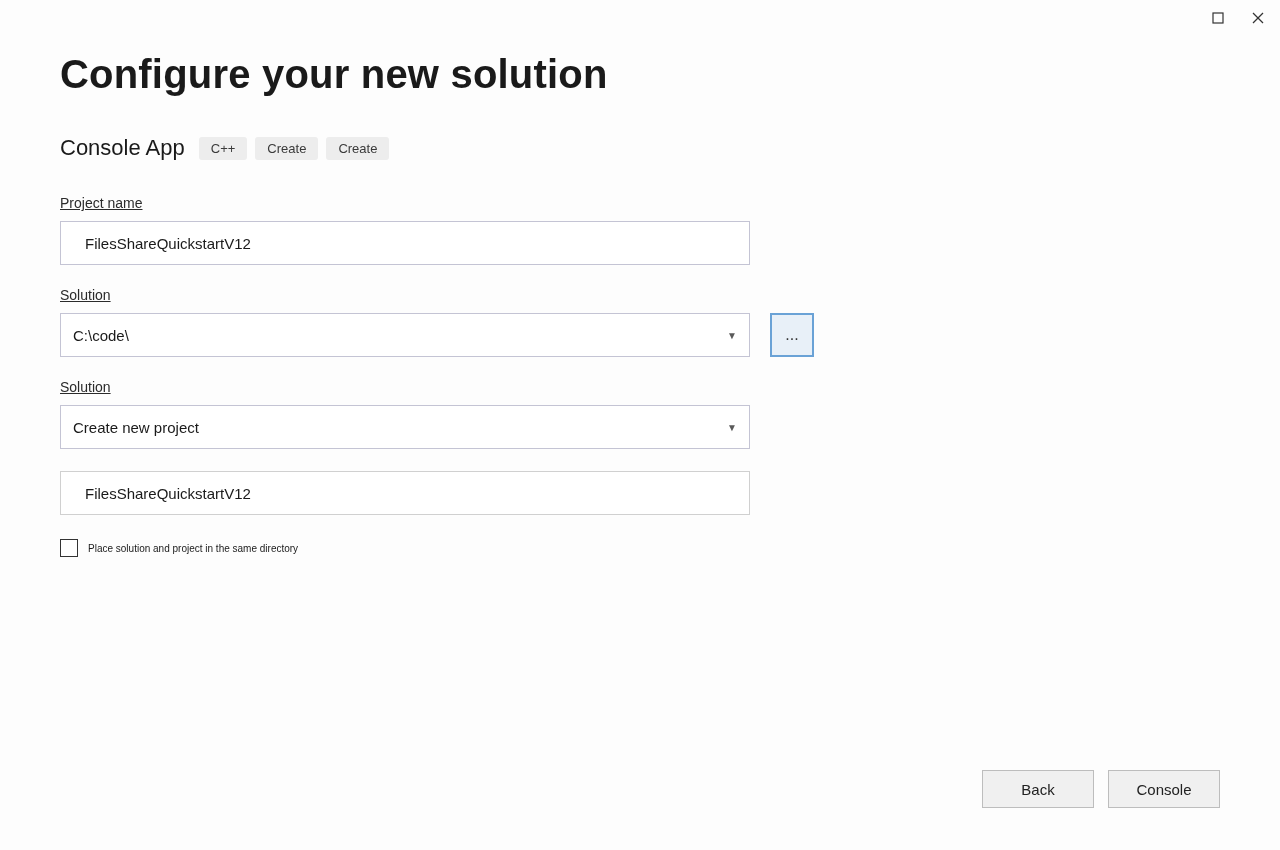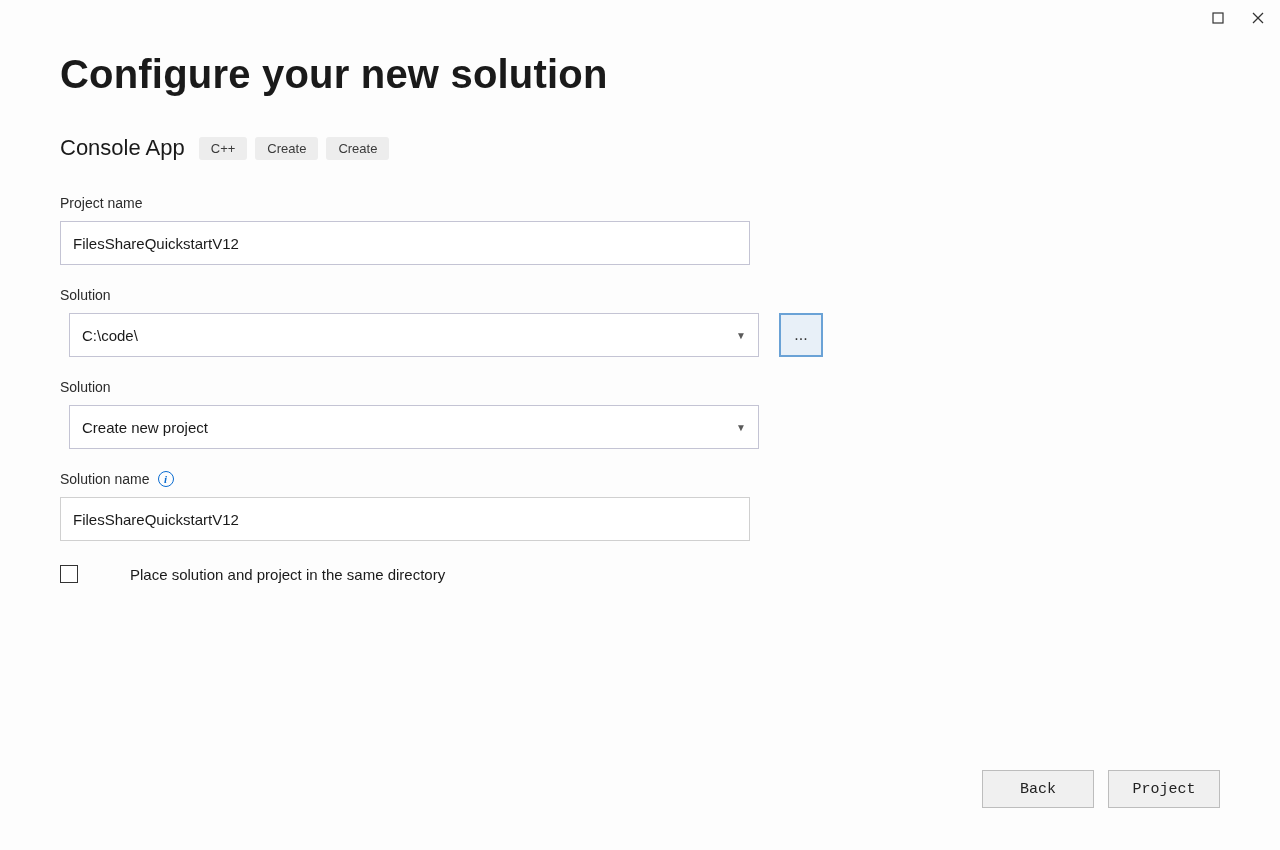--- a/index.html
+++ b/index.html
@@ -58,47 +58,47 @@
     padding: 4px 12px;
     border-radius: 3px;
   }
   .field-label {
     font-size: 14px;
     color: #2b2b2b;
     margin-bottom: 10px;
     display: flex;
     align-items: center;
     gap: 8px;
+    text-decoration: underline;
   }
   .field-group { margin-bottom: 22px; }
   .text-input {
     width: 690px;
     height: 44px;
     border: 1px solid #c4c4d4;
     background: #ffffff;
-    padding: 0 12px;
+    padding: 0 24px;
     font-size: 15px;
     font-family: inherit;
     color: #1a1a1a;
     outline: none;
   }
   .text-input.grey-border { border-color: #d0d0d0; }
   .row { display: flex; align-items: center; gap: 20px; }
   .combo {
     width: 690px;
     height: 44px;
     border: 1px solid #c4c4d4;
     background: #ffffff;
     padding: 0 12px;
     font-size: 15px;
     display: flex;
     align-items: center;
     justify-content: space-between;
     cursor: pointer;
-    margin-left: 9px;
   }
   .combo .caret {
     font-size: 10px;
     color: #5a5a5a;
   }
   .browse-btn {
     width: 44px;
     height: 44px;
     border: 2px solid #6aa2d6;
     background: #e8f0f8;
@@ -130,35 +130,35 @@
     gap: 10px;
     margin-top: 24px;
   }
   .checkbox {
     width: 18px;
     height: 18px;
     border: 1.5px solid #333;
     background: #fff;
     cursor: pointer;
   }
-  .checkbox-label { font-size: 15px; margin-left: 42px; }
+  .checkbox-label { font-size: 10px; }
   .footer {
     position: absolute;
     bottom: 42px;
     right: 60px;
     display: flex;
     gap: 14px;
   }
   .footer button {
     width: 112px;
     height: 38px;
     border: 1px solid #bdbdbd;
     background: #f0f0f0;
     font-size: 15px;
-    font-family: Liberation Mono, monospace;
+    font-family: Liberation Sans, sans-serif;
     cursor: pointer;
     color: #222;
   }
 </style>
 </head>
 <body>
 
 <div class="titlebar">
   <div class="win-btn">
     <svg width="12" height="12">
@@ -203,29 +203,25 @@
 
   <div class="field-group">
     <div class="field-label">Solution</div>
     <div class="combo">
       <span>Create new project</span>
       <span class="caret">▼</span>
     </div>
   </div>
 
   <div class="field-group">
-    <div class="field-label">
-      <span>Solution name</span>
-      <span class="info-icon">i</span>
-    </div>
     <input class="text-input grey-border" type="text" value="FilesShareQuickstartV12" style="">
   </div>
 
   <div class="checkbox-row">
     <div class="checkbox"></div>
     <span class="checkbox-label">Place solution and project in the same directory</span>
   </div>
 </div>
 
 <div class="footer">
   <button>Back</button>
-  <button>Project</button>
+  <button>Console</button>
 </div>
 
 </body></html>

